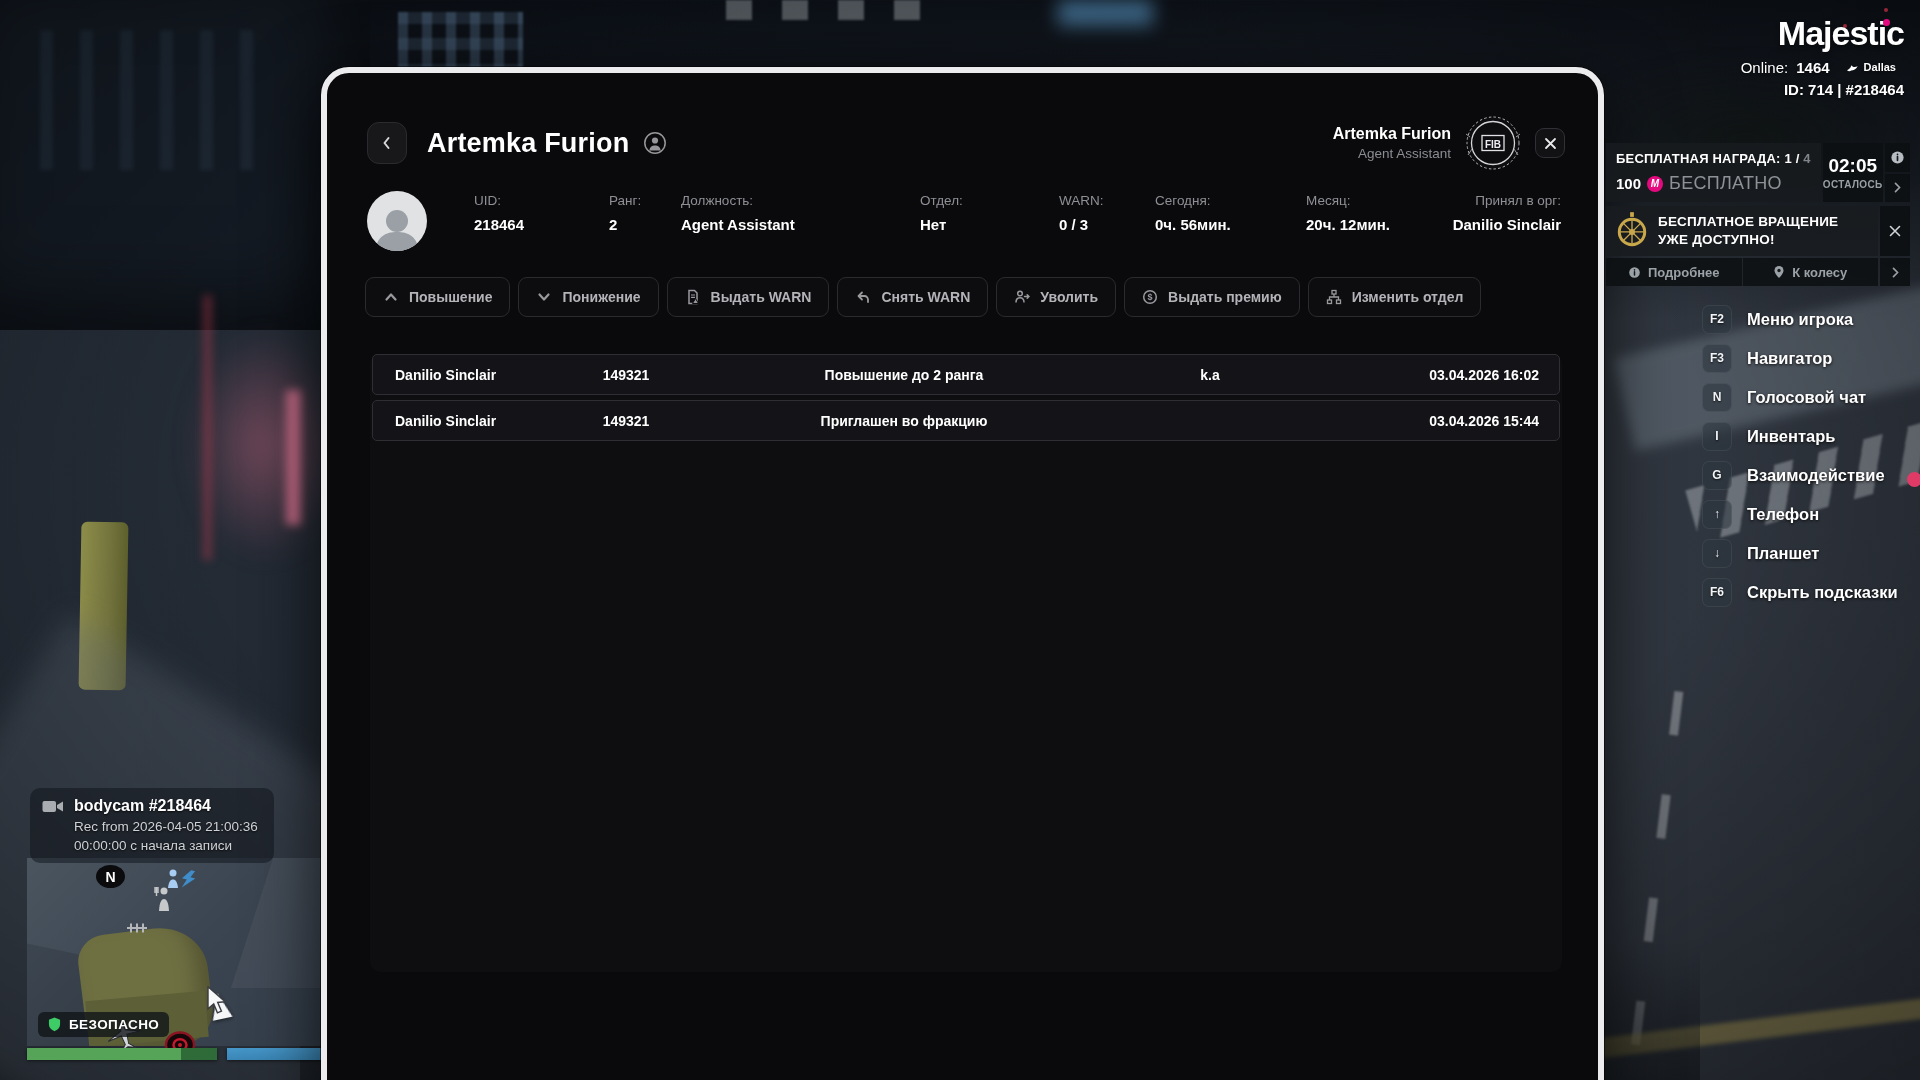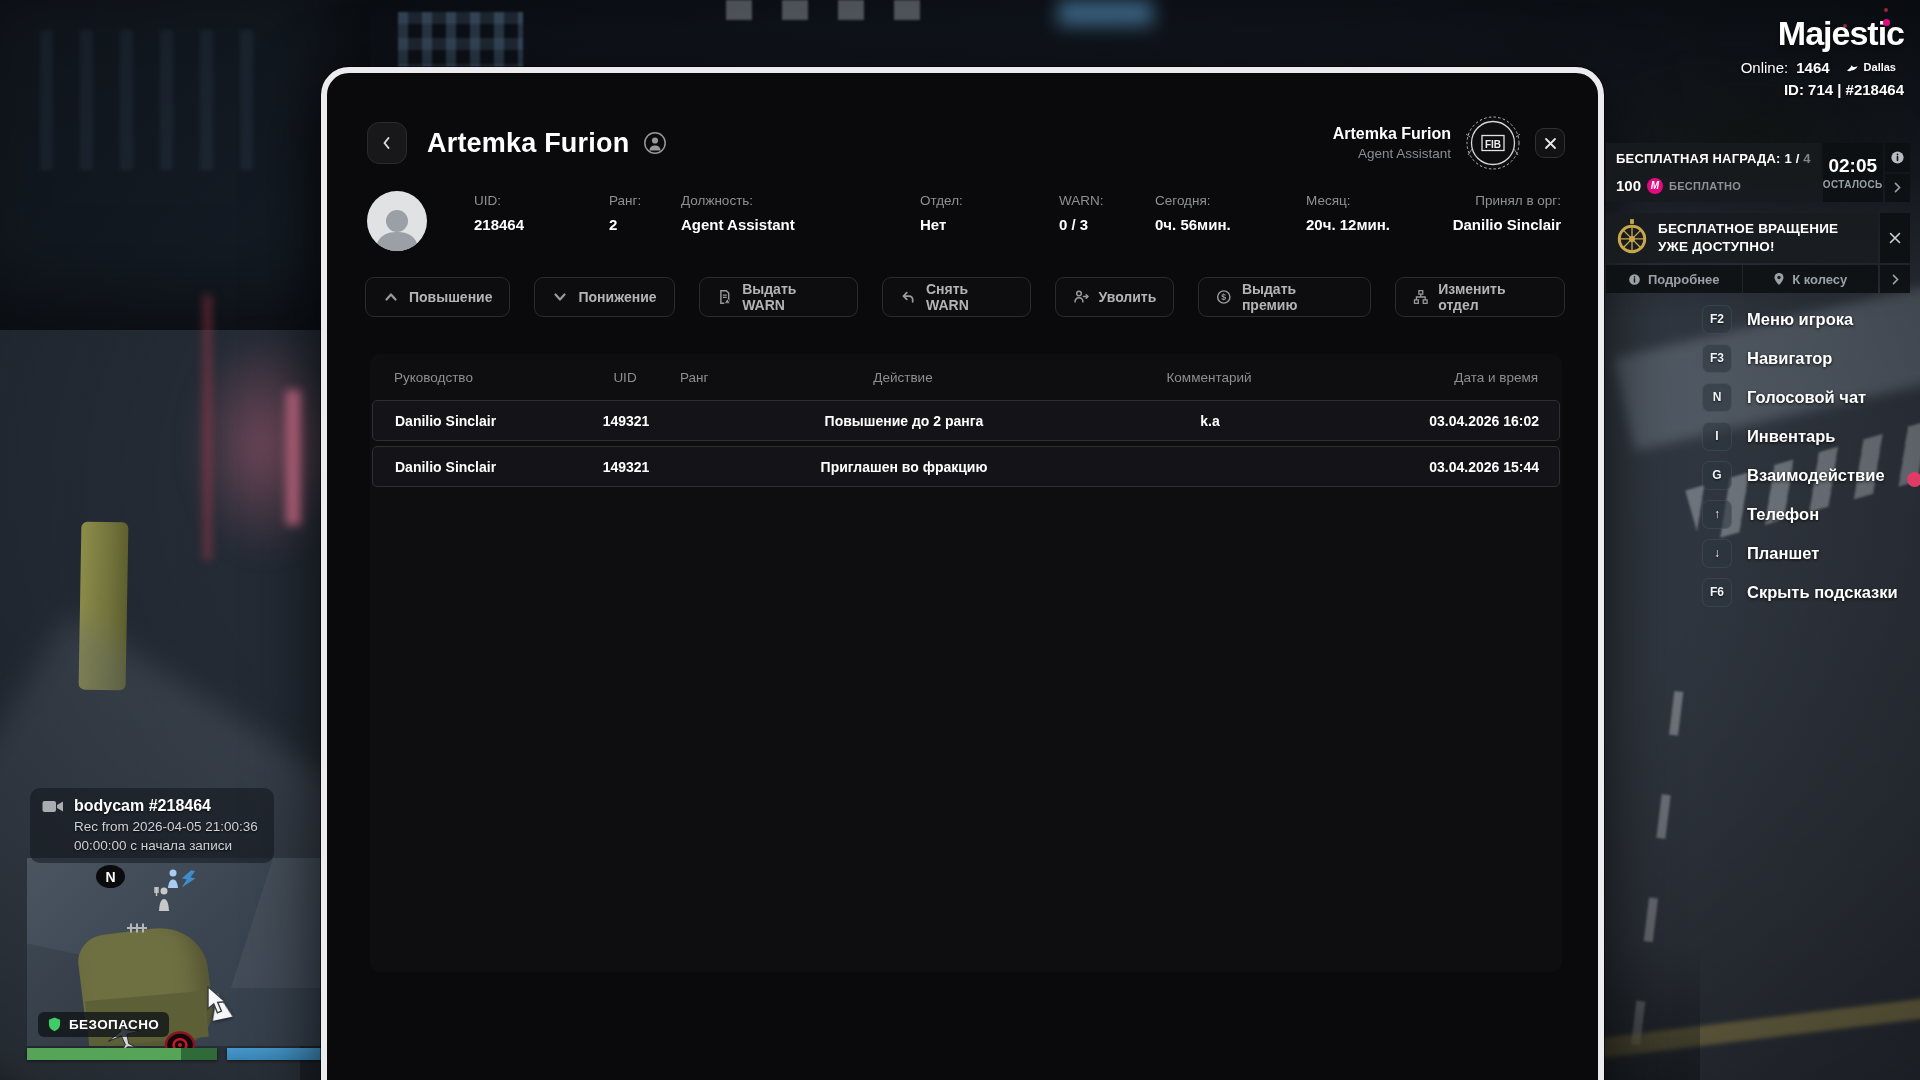--- a/index.html
+++ b/index.html
@@ -67,21 +67,21 @@
   .info-row { position:absolute; left:40px; top:118px; right:37px; height:64px; }
   .avatar { position:absolute; left:0; top:0; width:60px; height:60px; border-radius:50%; background:#e0e2e4;
     overflow:hidden; display:flex; align-items:flex-end; justify-content:center; }
   .ifield { position:absolute; top:2px; }
   .ifield .lab { font-size:13.5px; color:#8f9095; }
   .ifield .val { font-size:15px; font-weight:800; color:#fff; margin-top:8px; }
   .if1 { left:107px; } .if2 { left:242px; } .if3 { left:314px; } .if4 { left:553px; }
   .if5 { left:692px; } .if6 { left:788px; } .if7 { left:939px; }
   .if8 { right:0; text-align:right; }
 
-  .actions { position:absolute; left:38px; top:204px; right:33px; display:flex; gap:24px; }
+  .actions { position:absolute; left:38px; top:204px; right:33px; display:flex; gap:8px; }
   .abtn { height:40px; padding:0 17px; border-radius:9px; border:1px solid #2b2b2f; background:#0d0d10;
     display:flex; align-items:center; gap:10px; cursor:pointer; }
   .abtn span { font-size:14px; font-weight:700; color:#b4b4b8; }
 
   .tablewrap { position:absolute; left:43px; top:281px; width:1192px; height:618px;
     background:#0e0e11; border-radius:10px; }
   .t-head { display:grid; grid-template-columns:176px 110px 116px 214px 398px 130px;
     padding:0 24px; height:46px; align-items:center; color:#8d8d92; font-size:13.5px; }
   .t-row { display:grid; grid-template-columns:176px 110px 116px 214px 398px 130px;
     margin:0 2px 5px 2px; padding:0 22px; height:41px; align-items:center;
@@ -104,29 +104,29 @@
   .hudpanel { position:absolute; left:1606px; width:304px; display:flex; gap:2px; z-index:25; }
   .reward { top:143px; height:59px; }
   .reward-main { flex:1; background:rgba(23,27,30,.9); padding:8px 10px; display:flex;
     flex-direction:column; justify-content:space-between; }
   .r-line1 { font-size:13px; font-weight:800; color:#fff; letter-spacing:.2px; white-space:nowrap; }
   .r-line1 .dim { color:#7e858b; }
   .r-line2 { display:flex; align-items:center; gap:6px; }
   .r-amount { font-size:15px; font-weight:800; color:#fff; }
   .coin { width:16px; height:16px; border-radius:50%; background:#e5097f; color:#fff; font-size:10px;
     font-weight:800; font-style:italic; display:flex; align-items:center; justify-content:center; }
-  .r-free { font-size:11px; font-weight:700; color:#8d9296; letter-spacing:.3px; }
+  .r-free { font-size:18px; font-weight:400; color:#8d9296; letter-spacing:.3px; }
   .reward-timer { width:68px; background:rgba(13,16,18,.92); display:flex; flex-direction:column;
     align-items:center; justify-content:center; gap:2px; }
   .r-timer { font-size:19px; font-weight:800; color:#fff; }
   .r-timerlab { font-size:10px; font-weight:700; color:#98a0a6; letter-spacing:.4px; }
   .icol { width:30px; display:flex; flex-direction:column; gap:2px; }
   .icell { flex:1; background:rgba(13,16,18,.92); display:flex; align-items:center; justify-content:center; cursor:pointer; }
 
-  .spin { top:213px; height:80px;justify-content:center; }
+  .spin { top:206px; height:80px;justify-content:center; }
   .spin-main { flex:1; display:flex; flex-direction:column; gap:2px; }
   .spin-top { height:50px; background:rgba(24,28,31,.9); display:flex; align-items:center; gap:10px; padding:0 10px; }
   .spin-txt { font-size:13.5px; font-weight:800; color:#fff; line-height:1.3; letter-spacing:.2px; }
   .spin-bottom { height:28px; background:rgba(13,16,18,.88); display:flex; }
   .spin-btn { flex:1; display:flex; align-items:center; justify-content:center; gap:7px;
     font-size:13px; font-weight:700; color:#9aa1a7; cursor:pointer; }
   .spin-btn + .spin-btn { border-left:1px solid rgba(255,255,255,.08); }
   .spin-icol .icell:first-child { flex:0 0 50px; }
   .spin-icol .icell:last-child { flex:0 0 28px; }
 
@@ -331,28 +331,20 @@
           <rect x="6" y="1.5" width="4" height="3.5" fill="none" stroke="#9a9a9e" stroke-width="1.3"></rect>
           <rect x="1.5" y="11" width="4" height="3.5" fill="none" stroke="#9a9a9e" stroke-width="1.3"></rect>
           <rect x="10.5" y="11" width="4" height="3.5" fill="none" stroke="#9a9a9e" stroke-width="1.3"></rect>
           <path d="M8,5 v3 M3.5,11 v-3 h9 v3" fill="none" stroke="#9a9a9e" stroke-width="1.3"></path>
         </svg>
         <span>Изменить отдел</span>
       </div>
     </div>
 
     <div class="tablewrap">
-      <div class="t-head">
-        <div class="c1">Руководство</div>
-        <div class="c2">UID</div>
-        <div class="c3">Ранг</div>
-        <div class="c4">Действие</div>
-        <div class="c5">Комментарий</div>
-        <div class="c6">Дата и время</div>
-      </div>
       <div class="t-row">
         <div class="c1">Danilio Sinclair</div>
         <div class="c2">149321</div>
         <div class="c3"></div>
         <div class="c4">Повышение до 2 ранга</div>
         <div class="c5">k.a</div>
         <div class="c6">03.04.2026 16:02</div>
       </div>
       <div class="t-row">
         <div class="c1">Danilio Sinclair</div>

